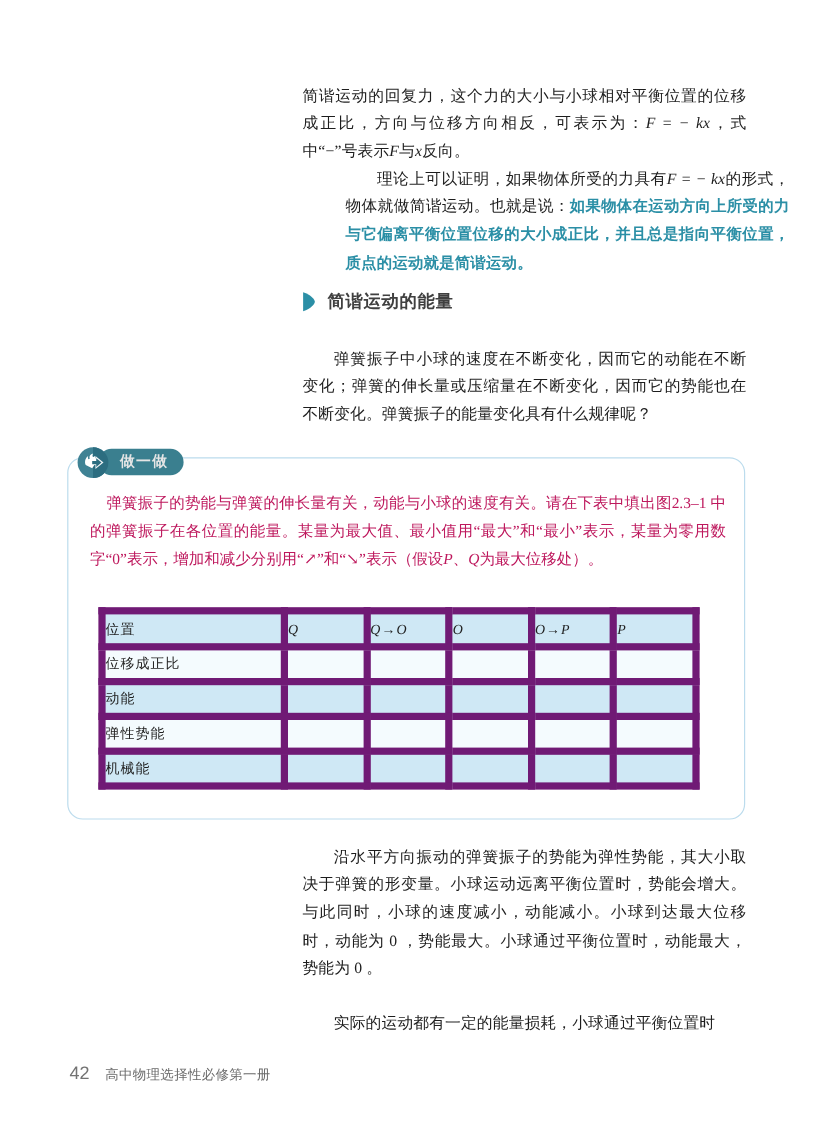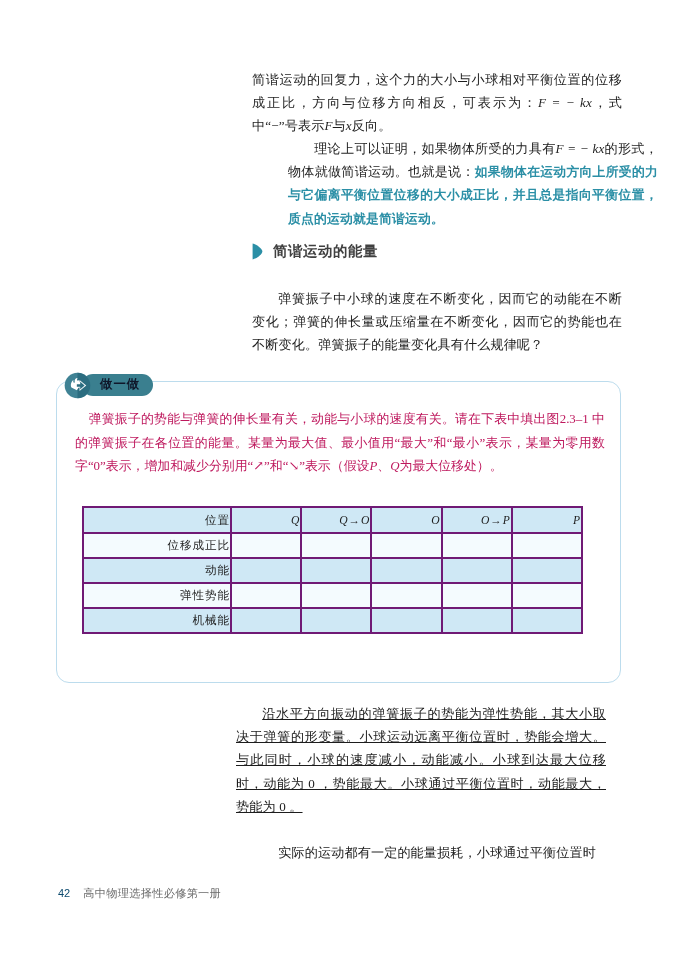--- a/index.html
+++ b/index.html
@@ -96,21 +96,21 @@
   .badge-icon {
     width: 27px;
     height: 27px;
     position: relative;
     z-index: 3;
     flex: none;
   }
   .badge-pill {
     margin-left: -9px;
     background: #3a7f8f;
-    color: #0f172a;
+    color: #e5e5e5;
     font-family: "Liberation Sans", "DejaVu Sans", sans-serif;
     font-weight: bold;
     font-size: 12.3px;
     letter-spacing: 1.1px;
     border-radius: 11px;
     padding: 3px 13px 4px 18px;
     line-height: 15px;
     z-index: 1;
   }
 
@@ -132,23 +132,23 @@
   .energy-table {
     position: absolute;
     left: 82px;
     top: 506px;
     width: 501px;
     border-collapse: collapse;
     table-layout: fixed;
     font-family: "Liberation Serif", "DejaVu Serif", serif;
   }
   .energy-table td, .energy-table th {
-    border: 2px solid #701a75;
+    border: 6px solid #701a75;
     height: 23px;
-    text-align: right;
+    text-align: left;
     vertical-align: middle;
     font-size: 11.6px;
     font-weight: normal;
     padding: 0;
     color: #1f1f1f;
     letter-spacing: 0.9px;
   }
   .energy-table thead th {
     background: #cfe8f5;
     height: 24px;
@@ -163,22 +163,22 @@
     position: absolute;
     left: 58px;
     top: 886px;
     display: flex;
     align-items: baseline;
     gap: 13px;
     color: #6e6e6e;
   }
   .folio {
     font-family: "Liberation Sans", "DejaVu Sans", sans-serif;
-    font-size: 11px;
-    color: #0c4a6e;
+    font-size: 15px;
+    color: #737373;
   }
   .book-title {
     font-family: "Liberation Sans", "DejaVu Sans", sans-serif;
     font-size: 11.2px;
     color: #6b6b6b;
     letter-spacing: 0.3px;
   }
 </style>
 </head>
 <body>
@@ -260,21 +260,21 @@
         <td>机械能</td>
         <td></td>
         <td></td>
         <td></td>
         <td></td>
         <td></td>
       </tr>
     </tbody>
   </table>
 
-  <div class="para indent" style="left:236px; top:702px; width:370px;text-decoration:underline;">沿水平方向振动的弹簧振子的势能为弹性势能，其大小取决于弹簧的形变量。小球运动远离平衡位置时，势能会增大。与此同时，小球的速度减小，动能减小。小球到达最大位移时，动能为 0 ，势能最大。小球通过平衡位置时，动能最大，势能为 0 。</div>
+  <div class="para indent" style="left:252px; top:702px; width:370px;">沿水平方向振动的弹簧振子的势能为弹性势能，其大小取决于弹簧的形变量。小球运动远离平衡位置时，势能会增大。与此同时，小球的速度减小，动能减小。小球到达最大位移时，动能为 0 ，势能最大。小球通过平衡位置时，动能最大，势能为 0 。</div>
 
 
   <div class="para indent" style="left:252px; top:841px; width:370px;">实际的运动都有一定的能量损耗，小球通过平衡位置时</div>
 
   <div class="footer">
     <span class="folio">42</span>
     <span class="book-title">高中物理选择性必修第一册</span>
   </div>
 
 </div>

